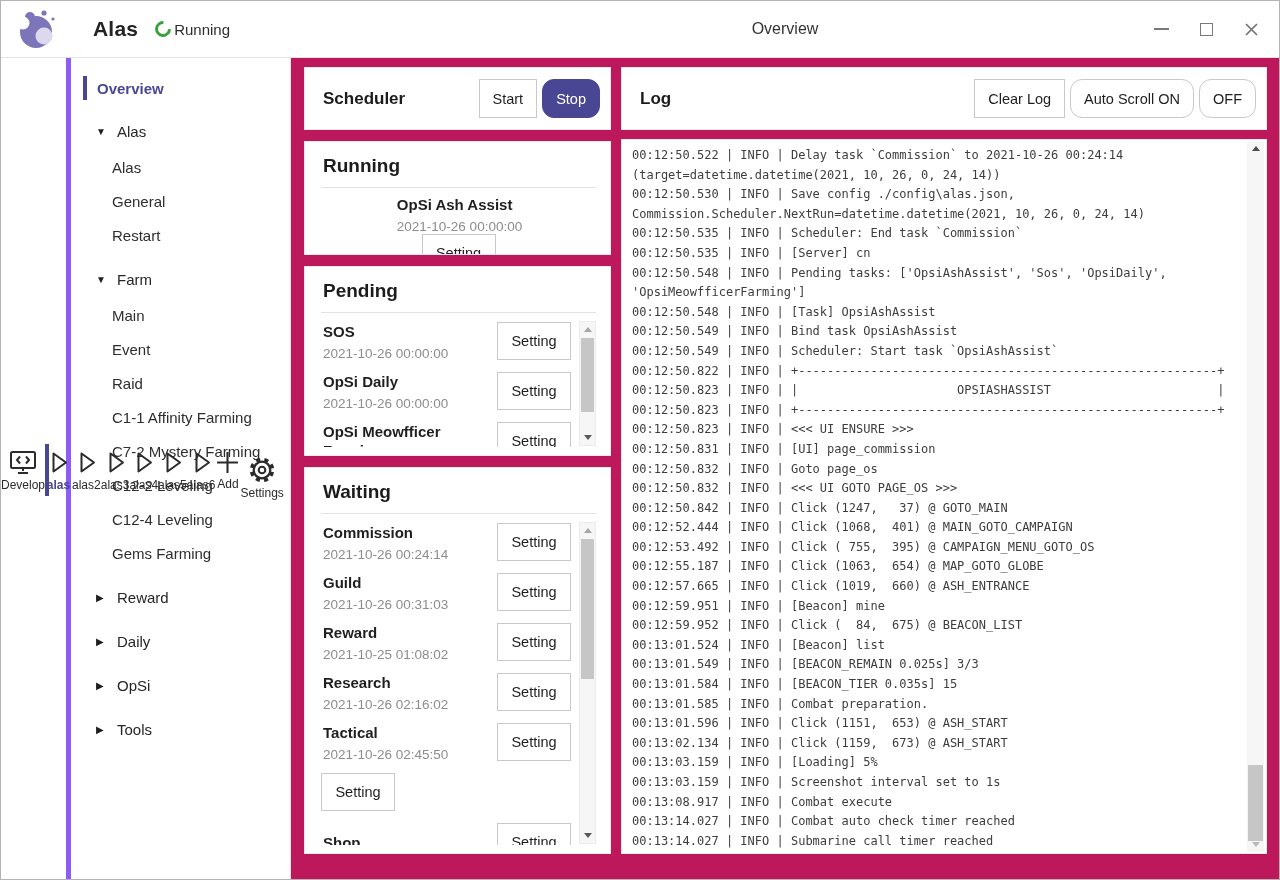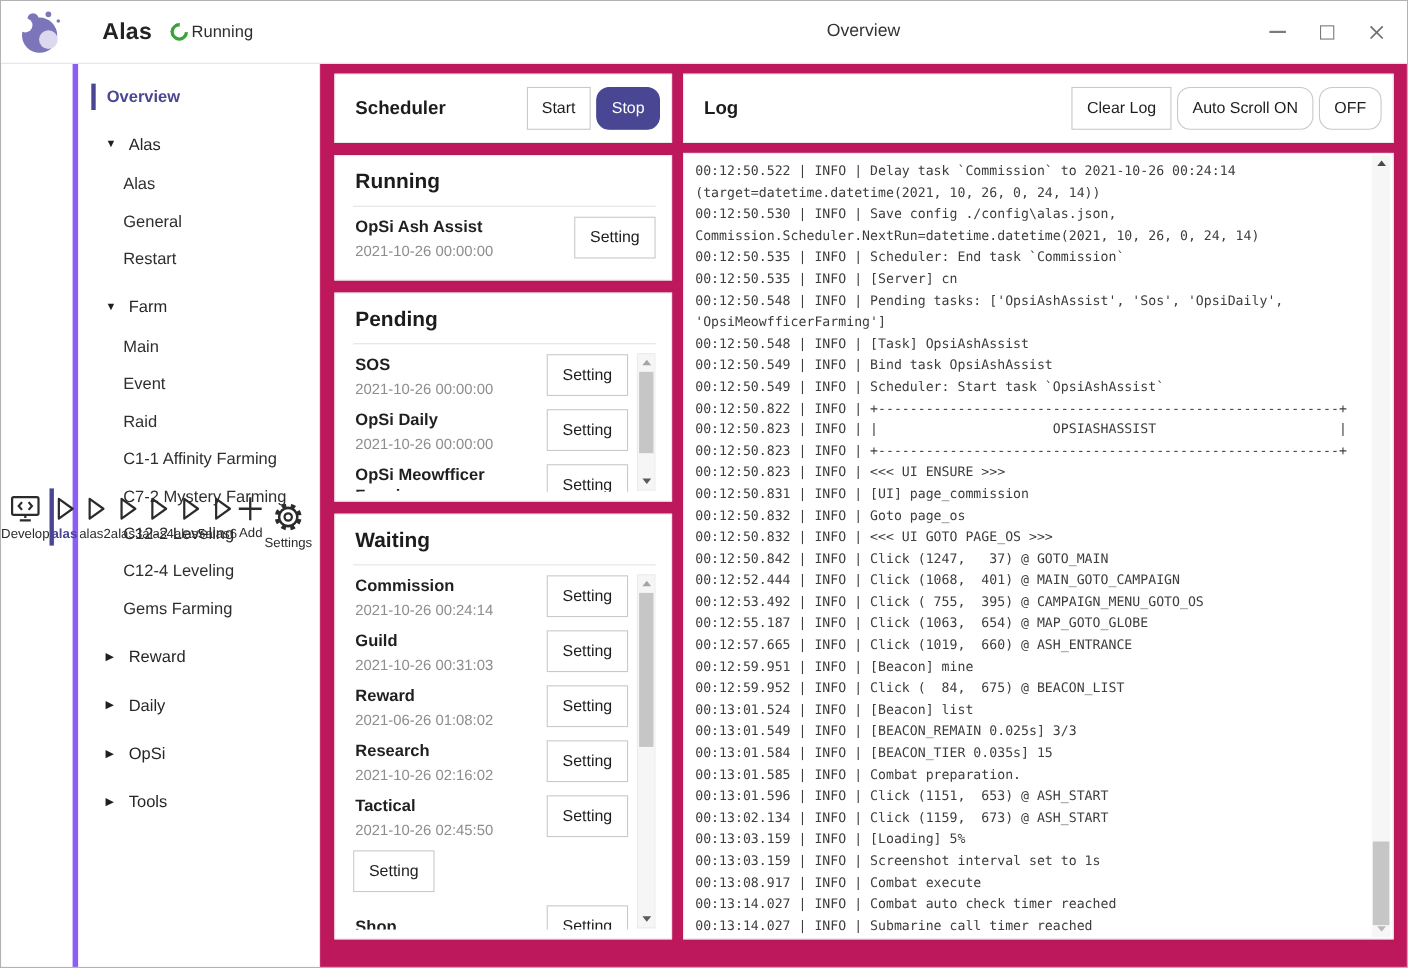--- a/index.html
+++ b/index.html
@@ -53,21 +53,21 @@
   .panel-running { height:114px; flex:none; }
   .panel-pending { height:190px; flex:none; }
   .panel-waiting { flex:1; min-height:0; }
   .panel-title { font-size:19px; font-weight:bold; color:#1c1c1c; padding:1px 0 10px 2px; border-bottom:1px solid #e3e3e3; flex:none; }
   .task-list { position:relative; flex:1; overflow:hidden; padding-right:25px; margin-top:3px; min-height:0; }
   .task-row { min-height:50px; display:flex; align-items:center; padding:4px 0; }
   .task-info { flex:1; min-width:0; padding-left:2px; }
   .task-name { font-size:15px; font-weight:bold; color:#1f1f1f; line-height:19px; }
   .task-time { font-size:13.5px; color:#8d8d8d; margin-top:5px; }
   .btn-setting { width:74px; height:38px; padding:0; flex:none; }
-  .single-row { margin-top:3px; }
+  .single-row { margin-top:3px;flex-direction:column; }
   
   .sb { position:absolute; right:0; top:5px; bottom:1px; width:17px; background:#f6f6f6; border:1px solid #ececec; }
   .sb-btn { position:absolute; left:0; right:0; height:15px; display:flex; align-items:center; justify-content:center; cursor:pointer; }
   .sb-up { top:0; } .sb-down { bottom:0; }
   .tri { width:0; height:0; border-left:4px solid transparent; border-right:4px solid transparent; }
   .tri-up { border-bottom:5px solid #a5a5a5; }
   .tri-down { border-top:5px solid #5a5a5a; }
   .sb-thumb { position:absolute; left:1px; right:1px; background:#c6c6c6; cursor:pointer; }
   .sb-pending .sb-thumb { top:16px; height:74px; }
   .sb-waiting .sb-thumb { top:16px; height:140px; }
@@ -293,21 +293,21 @@
           <div class="task-row">
             <div class="task-info">
               <div class="task-name">Guild</div>
               <div class="task-time">2021-10-26 00:31:03</div>
             </div>
             <button class="btn btn-setting">Setting</button>
           </div>
           <div class="task-row">
             <div class="task-info">
               <div class="task-name">Reward</div>
-              <div class="task-time">2021-06-26 01:08:02</div>
+              <div class="task-time">2021-10-25 01:08:02</div>
             </div>
             <button class="btn btn-setting">Setting</button>
           </div>
           <div class="task-row">
             <div class="task-info">
               <div class="task-name">Research</div>
               <div class="task-time">2021-10-26 02:16:02</div>
             </div>
             <button class="btn btn-setting">Setting</button>
           </div>

